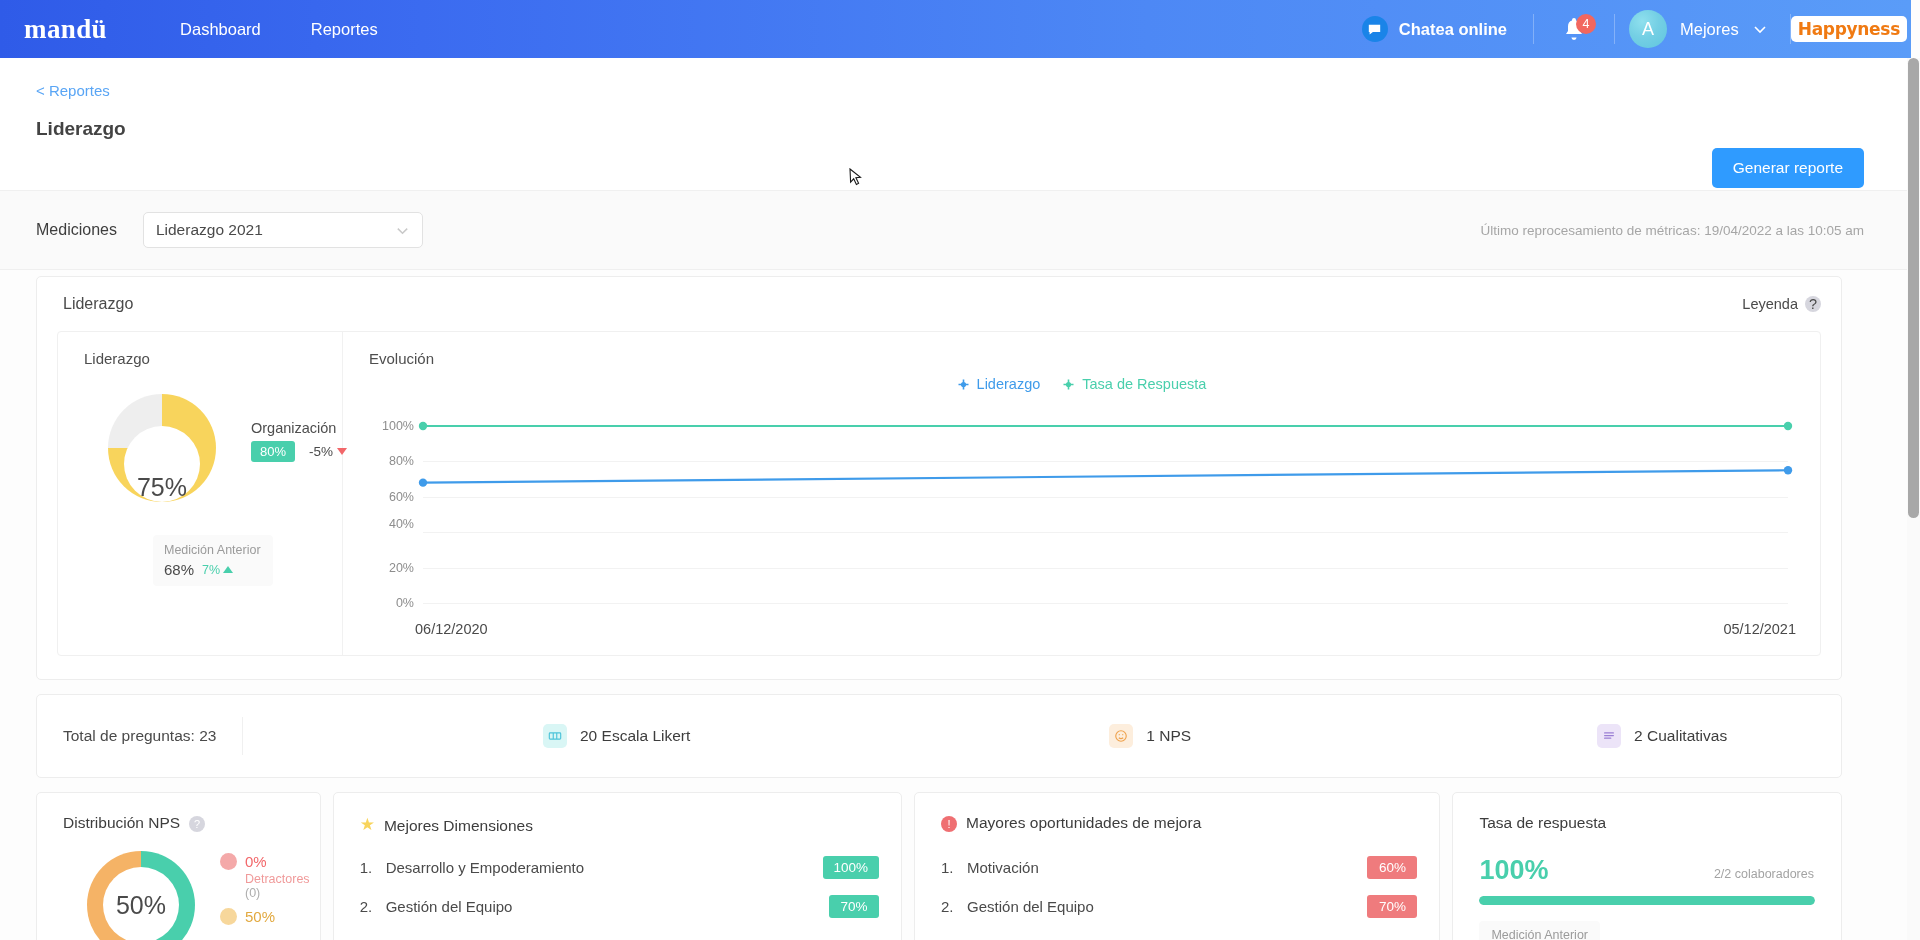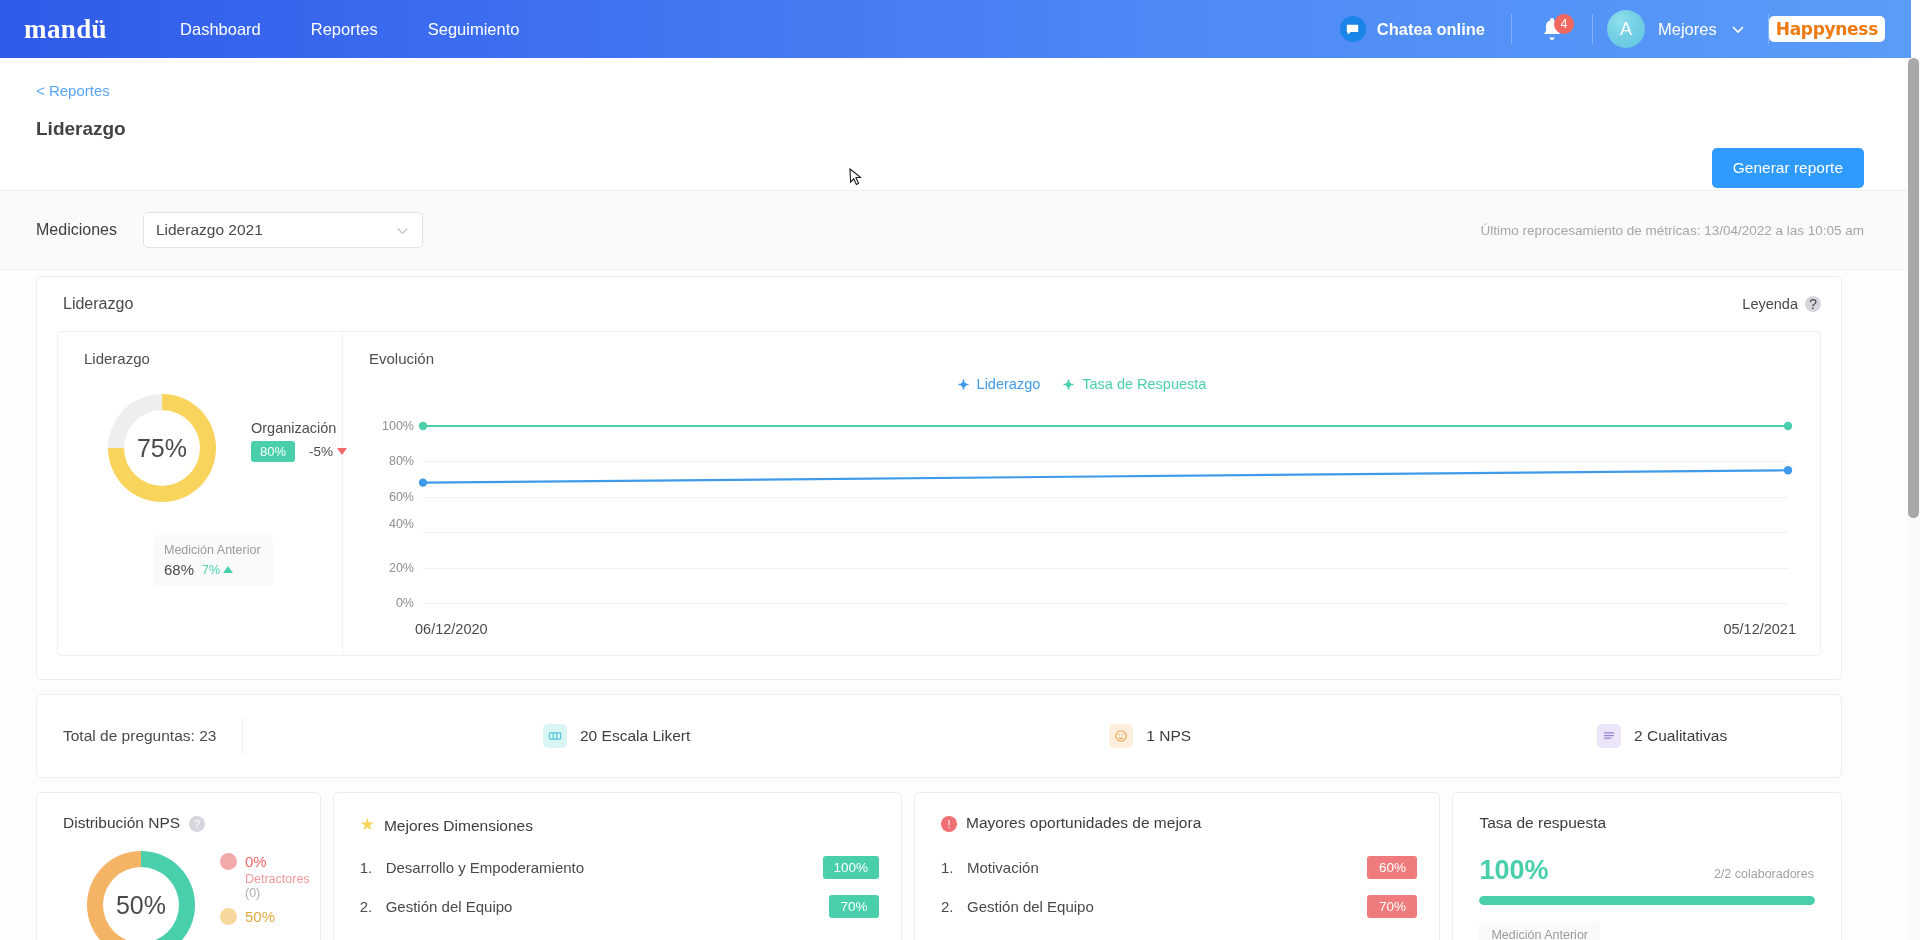--- a/index.html
+++ b/index.html
@@ -44,21 +44,21 @@
   .userwrap { display:flex; align-items:center; gap:13px; padding:0 22px 0 14px; cursor:pointer;}
   .avatar {
     width:38px; height:38px; border-radius:50%;
     background: radial-gradient(circle at 35% 30%, #8fe0ee 0%, #74cfe4 45%, #5fc6df 100%);
     color:#fff; font-size:18px; display:flex; align-items:center; justify-content:center;
   }
   .uname { color:#fff; font-size:16.5px; }
   .chev { width:16px; height:16px; }
   .chev svg { width:16px; height:16px; stroke:#fff; fill:none; stroke-width:1.6;}
   .happy {
-    background:#fff; border-radius:5px; padding:3px 7px; margin-right:26px;
+    background:#fff; border-radius:5px; padding:3px 7px; margin-right:4px;
     color:#f07a12; font-size:17px; font-weight:bold; letter-spacing:-.3px;
     font-family:"DejaVu Sans", sans-serif;
   }
 
   
   .subhead { position:absolute; top:58px; left:0; width:1911px; height:132px; background:#fff; }
   .crumb { position:absolute; left:36px; top:24px; color:#59a5f5; font-size:15px; cursor:pointer;}
   .ptitle { position:absolute; left:36px; top:60px; color:#434343; font-size:19px; font-weight:bold; }
   .genbtn {
     position:absolute; right:47px; top:110px; transform:translateY(-50%);
@@ -99,21 +99,21 @@
   .inner {
     margin:0 20px 16px 20px; height:325px; border:1px solid #f0f0f0; border-radius:4px;
     display:flex;
   }
   .gauge-pane { width:285px; border-right:1px solid #f1f1f1; position:relative; }
   .pane-lbl { position:absolute; left:26px; top:18px; font-size:15px; color:#4e4e4e; }
   .donut-box { position:absolute; left:50px; top:62px; }
   .donut {
     width:108px; height:108px; border-radius:50%;
     background: conic-gradient(#f8d45c 0deg 270deg, #eeeeee 270deg 360deg);
-    display:flex; align-items:center; justify-content:center;
+    display:flex; align-items:flex-end; justify-content:center;
   }
   .donut::after {
     content:""; width:76px; height:76px; border-radius:50%; background:#fff; position:absolute;
   }
   .donut-val { position:relative; z-index:2; font-size:25px; color:#4a4a4a; }
   .org-box { position:absolute; left:193px; top:88px; }
   .org-lbl { font-size:14.5px; color:#4e4e4e; margin-bottom:5px; white-space:nowrap;}
   .org-row { display:flex; align-items:center; gap:14px; }
   .pill-green { background:#49cfac; color:#fff; font-size:13px; padding:3px 9px; border-radius:3px; }
   .delta-red { color:#4a4a4a; font-size:13.5px; display:flex; align-items:center; gap:4px;}
@@ -202,21 +202,20 @@
 </style>
 </head>
 <body>
 
 <div class="page">
 
   <div class="topnav">
     <div class="brand">mandü</div>
     <div class="navlink">Dashboard</div>
     <div class="navlink">Reportes</div>
-    <div class="navlink">Seguimiento</div>
 
     <div class="nav-right">
       <div class="chat">
         <span class="chat-ic">
           <svg viewBox="0 0 16 16">
               <path d="M1 2h14v9H6l-4 3V11H1z"></path>
             </svg>
         </span>
         <span class="chat-txt">Chatea online</span>
       </div>
@@ -251,21 +250,21 @@
   <div class="filterbar">
     <div class="fb-label">Mediciones</div>
     <div class="select">
       <span>Liderazgo 2021</span>
       <span class="sc">
         <svg viewBox="0 0 16 16">
             <path d="M3 6l5 5 5-5"></path>
           </svg>
       </span>
     </div>
-    <div class="fb-right">Último reprocesamiento de métricas: 13/04/2022 a las 10:05 am</div>
+    <div class="fb-right">Último reprocesamiento de métricas: 19/04/2022 a las 10:05 am</div>
   </div>
 
   <div class="card">
     <div class="card-head">
       <div class="card-title">Liderazgo</div>
       <div class="legend-btn">
         <span>Leyenda</span>
         <span class="qmark">?</span>
       </div>
     </div>

